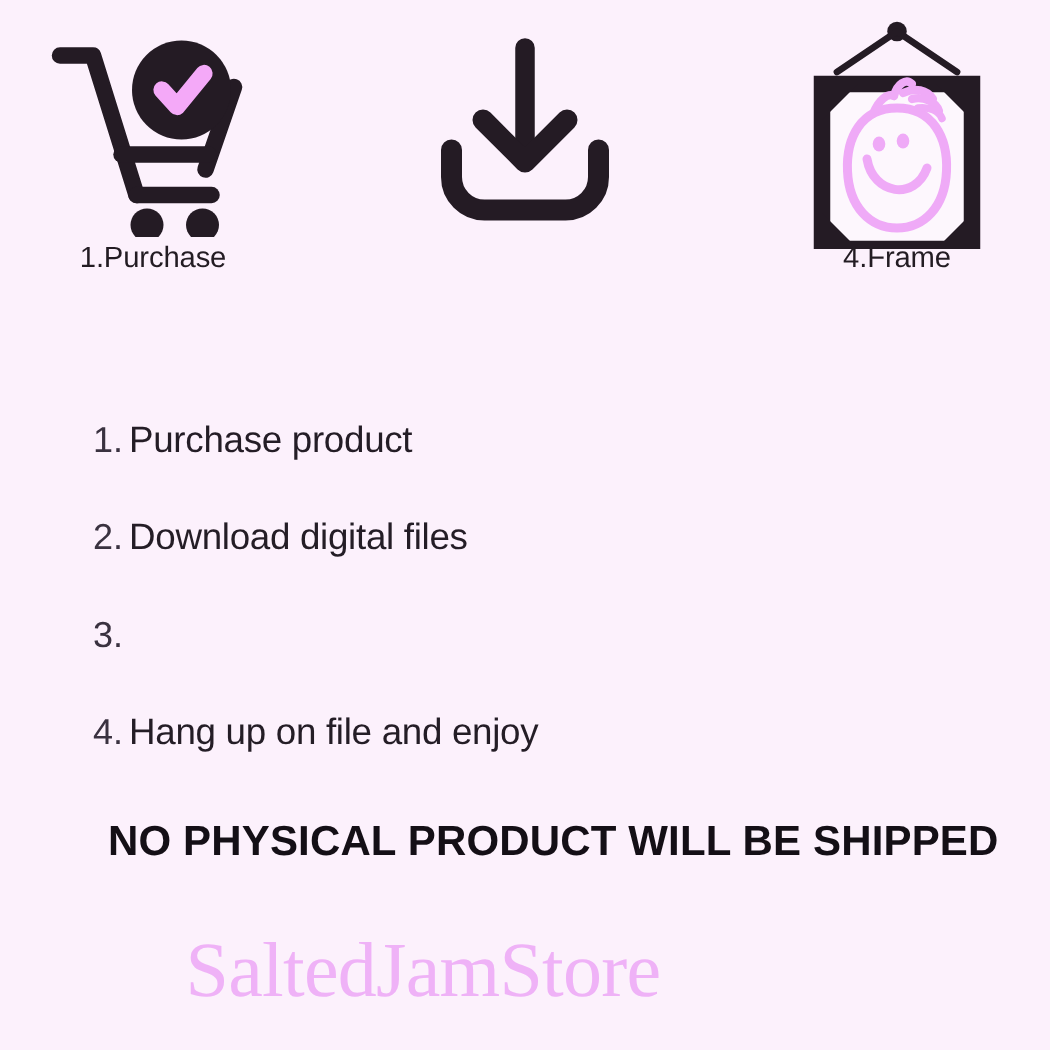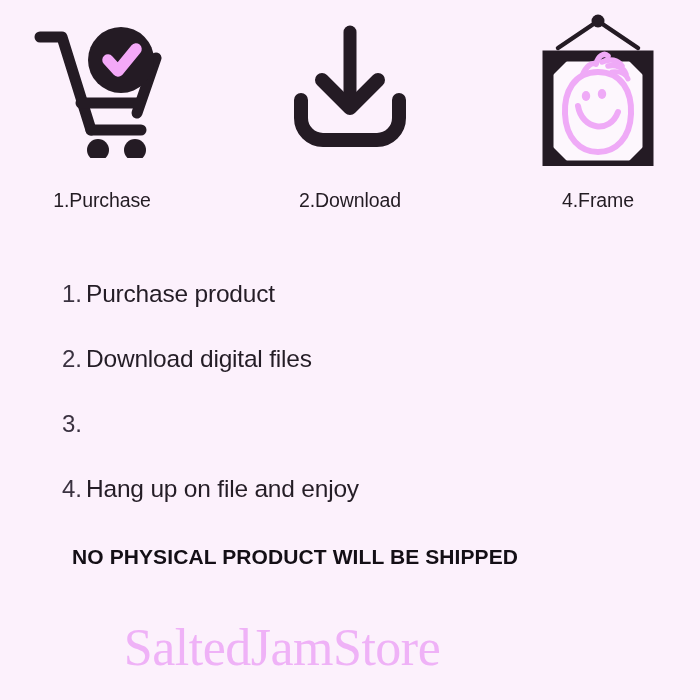--- a/index.html
+++ b/index.html
@@ -33,21 +33,20 @@
     align-items: flex-start;
     justify-content: space-between;
     padding: 0 26px;
     box-sizing: border-box;
   }
   .step {
     width: 152px;
     display: flex;
     flex-direction: column;
     align-items: center;
-    gap: 28px;
   }
   .step-art {
     height: 148px;
     display: flex;
     align-items: center;
     justify-content: center;
   }
   .step-label {
     font-size: 19.5px;
     font-weight: 400;
@@ -82,21 +81,21 @@
     font-weight: 400;
     color: #241d26;
     letter-spacing: -0.2px;
   }
 
   
   .disclaimer {
     position: absolute;
     left: 72px;
     top: 545px;
-    font-size: 21px;
+    font-size: 28px;
     font-weight: 700;
     color: #140f16;
     letter-spacing: 0.1px;
     white-space: nowrap;
   }
 
   
   .brand {
     position: absolute;
     left: 0;
@@ -147,21 +146,20 @@
           <g fill="none" stroke="#241b24" stroke-linecap="round" stroke-linejoin="round">
 
             <path d="M66 10 V84" stroke-width="13"></path>
 
             <path d="M38 58 L66 86 L94 58" stroke-width="14"></path>
 
             <path d="M17 78 V96 a22 22 0 0 0 22 22 H93 a22 22 0 0 0 22 -22 V78" stroke-width="14"></path>
           </g>
         </svg>
       </div>
-      <div class="step-label">2.Download</div>
     </div>
 
 
     <div class="step step-4">
       <div class="step-art">
         <svg width="124" height="152" viewBox="0 0 124 152">
 
           <circle cx="62" cy="7" r="6.5" fill="#241b24"></circle>
 
           <path d="M62 7 L22 34 M62 7 L102 34" stroke="#241b24" stroke-width="4.5" fill="none" stroke-linecap="round"></path>

